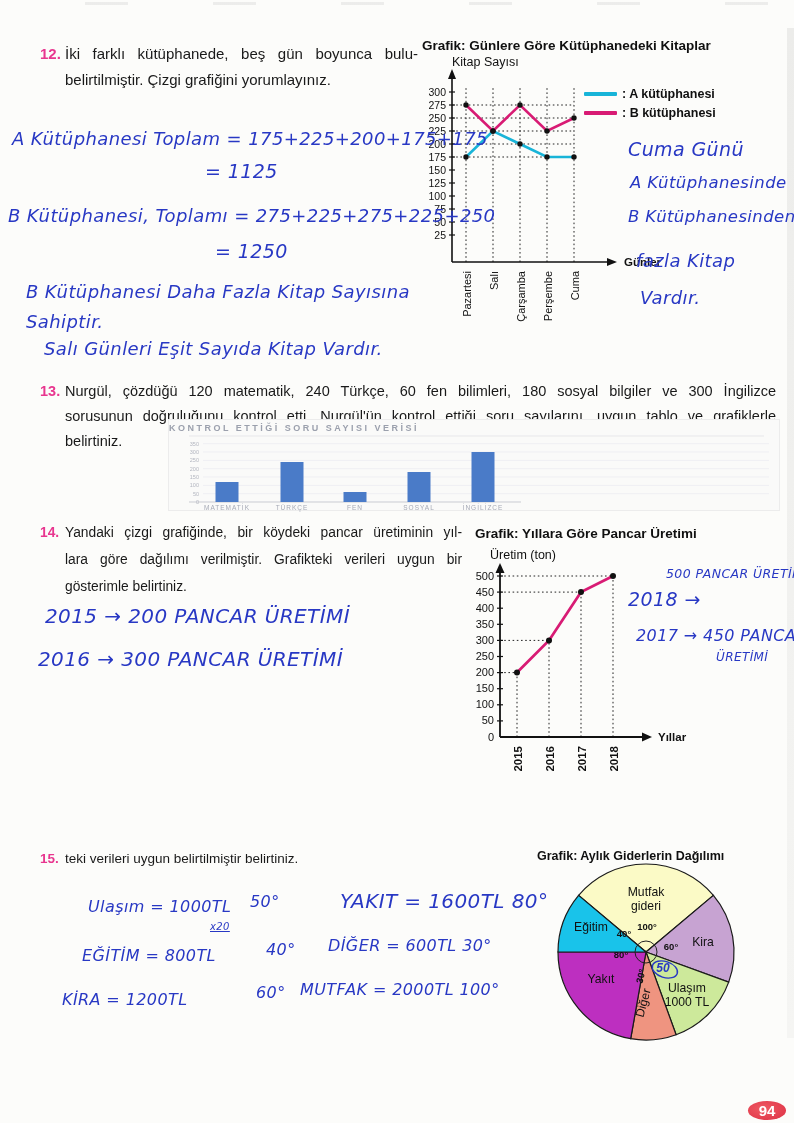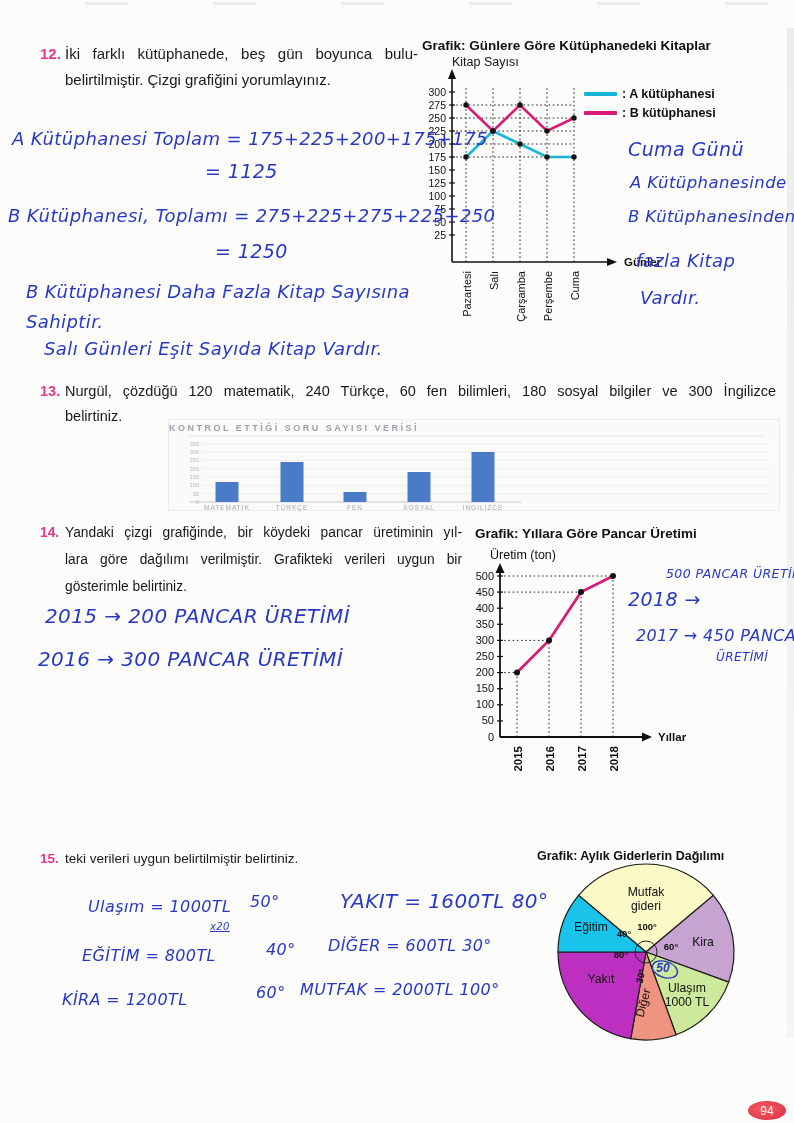--- a/index.html
+++ b/index.html
@@ -12,21 +12,21 @@
   .chart{position:absolute}
   .chart-title{position:absolute;font-weight:bold;font-size:13.5px;color:#101010;white-space:nowrap}
   .axis-label{position:absolute;font-size:12.5px;color:#101010;white-space:nowrap}
   .legend{position:absolute;display:flex;flex-direction:column;gap:3px}
   .legend-row{display:flex;align-items:center;gap:5px;height:16px}
   .legend-swatch{width:33px;height:3.5px;border-radius:1px}
   .legend-text{font-size:12.5px;font-weight:bold;color:#101010;white-space:nowrap}
   .bar-title{position:absolute;left:0;top:3px;width:436px;text-align:left;font-size:9px;letter-spacing:2.5px;font-weight:bold;color:#9ba0ad;white-space:nowrap}
   .barbox{background:#fafaf9;border:1px solid #ececec}
   .page-badge{position:absolute;left:748px;top:1101px;width:38px;height:19px;background:radial-gradient(ellipse at 40% 40%,#ef5a63,#dd2f44);border-radius:50%;display:flex;align-items:center;justify-content:center}
-  .page-badge span{color:#fff;font-weight:normal;font-size:12px}
+  .page-badge span{color:#fff;font-weight:bold;font-size:15px}
   svg{font-family:"Liberation Sans",sans-serif;position:absolute}
 </style>
 </head>
 <body>
 
 <div class="page">
 
   <div style="position:absolute;left:0;top:2px;width:100%;height:3px;background:repeating-linear-gradient(90deg,transparent 0 85px,#cfcfcf 85px 128px);opacity:.35"></div>
   <div style="position:absolute;right:0;top:28px;width:7px;height:1010px;background:linear-gradient(to bottom,#ececea,#f5f5f3)"></div>
 
@@ -118,20 +118,21 @@
   <div class="hw" style="left:44px;top:338px;font-size:18px">Salı Günleri Eşit Sayıda Kitap Vardır.</div>
   <div class="hw" style="left:628px;top:138px;font-size:19px">Cuma Günü</div>
   <div class="hw" style="left:630px;top:173px;font-size:16.5px">A Kütüphanesinde</div>
   <div class="hw" style="left:628px;top:207px;font-size:16.5px">B Kütüphanesinden</div>
   <div class="hw" style="left:636px;top:250px;font-size:18px">fazla Kitap</div>
   <div class="hw" style="left:640px;top:287px;font-size:18px">Vardır.</div>
 
   <div class="qblock" style="left:40px;top:379px;width:736px;font-size:14.5px;line-height:25px">
     <span class="qnum">13.</span>
     <div class="jl">Nurgül, çözdüğü 120 matematik, 240 Türkçe, 60 fen bilimleri, 180 sosyal bilgiler ve 300 İngilizce</div>
+    <div class="jl">sorusunun doğruluğunu kontrol etti. Nurgül'ün kontrol ettiği soru sayılarını, uygun tablo ve grafiklerle</div>
     <div>belirtiniz.</div>
   </div>
 
   <div class="chart barbox" style="left:168px;top:419px;width:612px;height:92px">
     <div class="bar-title">KONTROL ETTİĞİ SORU SAYISI VERİSİ</div>
     <svg id="svg-bars" width="610" height="92" style="left:0;top:0">
         <line x1="20" y1="16" x2="595" y2="16" stroke="#e7e7ea" stroke-width="1"></line>
         <line x1="34" y1="73.66666666666667" x2="600" y2="73.66666666666667" stroke="#efeff3" stroke-width="1"></line>
         <line x1="34" y1="65.33333333333333" x2="600" y2="65.33333333333333" stroke="#efeff3" stroke-width="1"></line>
         <line x1="34" y1="57" x2="600" y2="57" stroke="#efeff3" stroke-width="1"></line>

